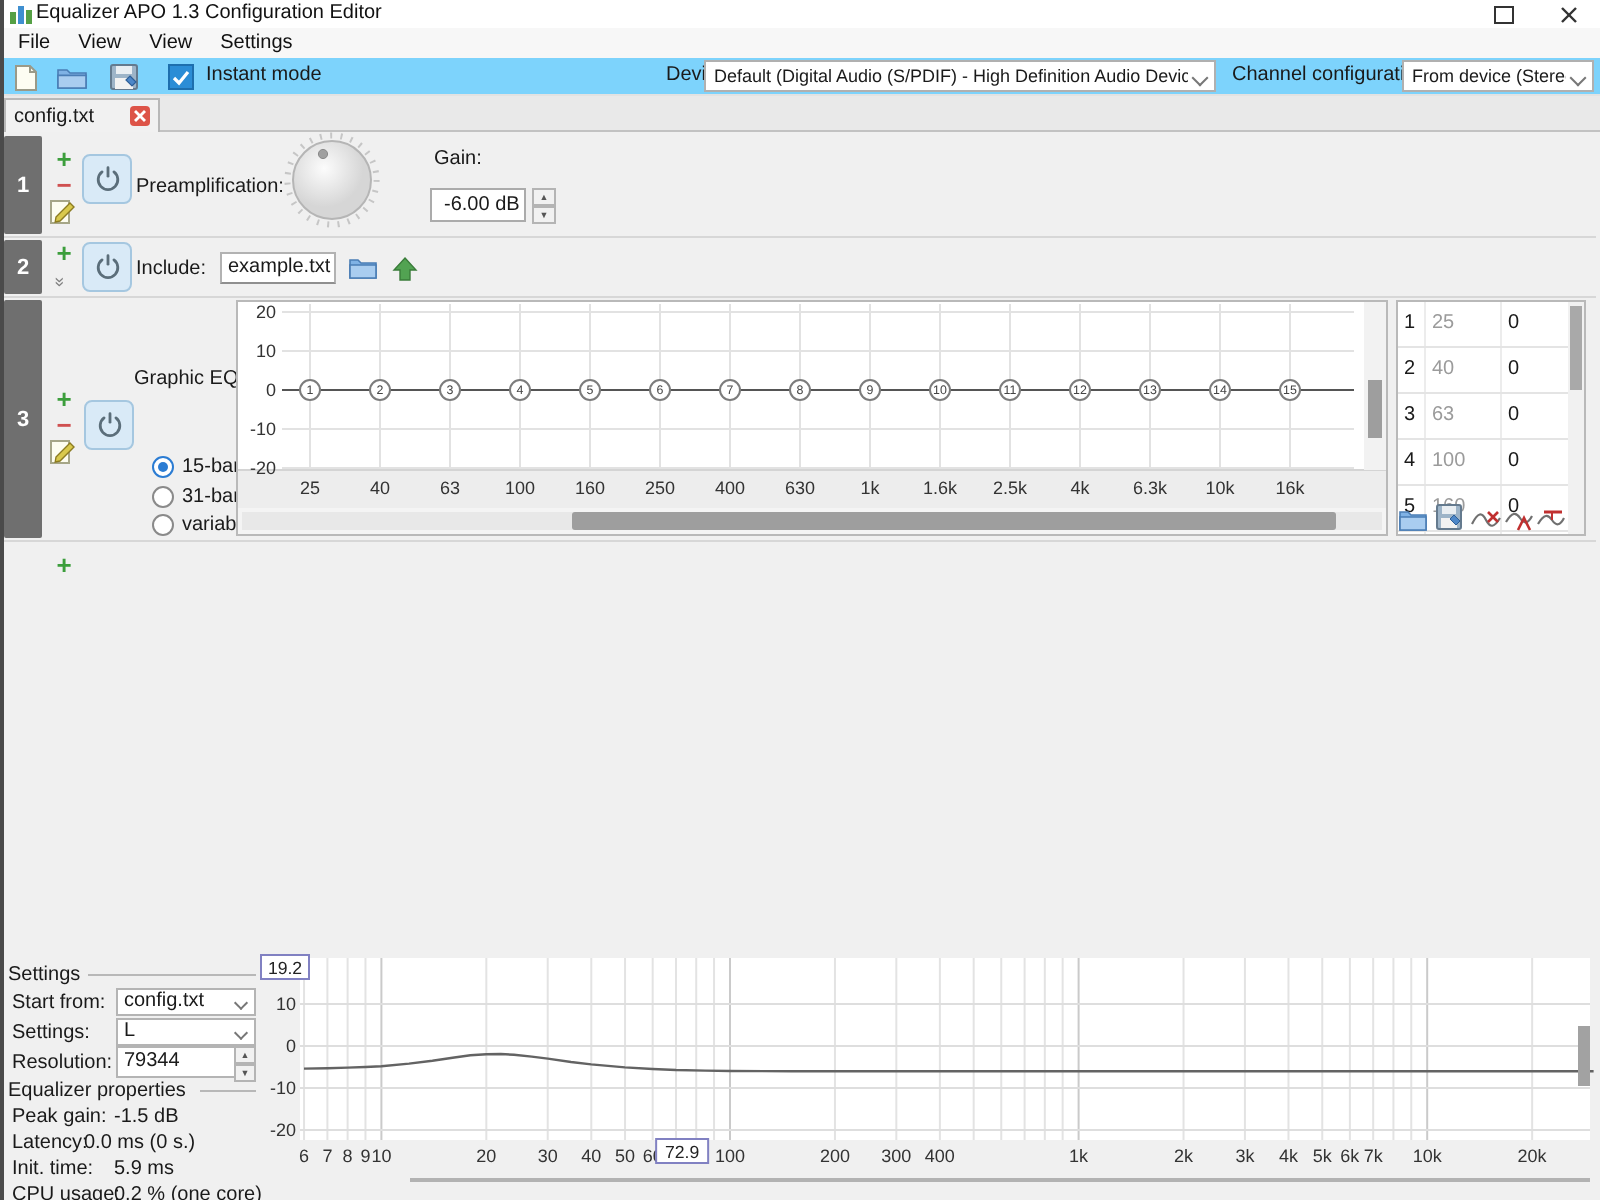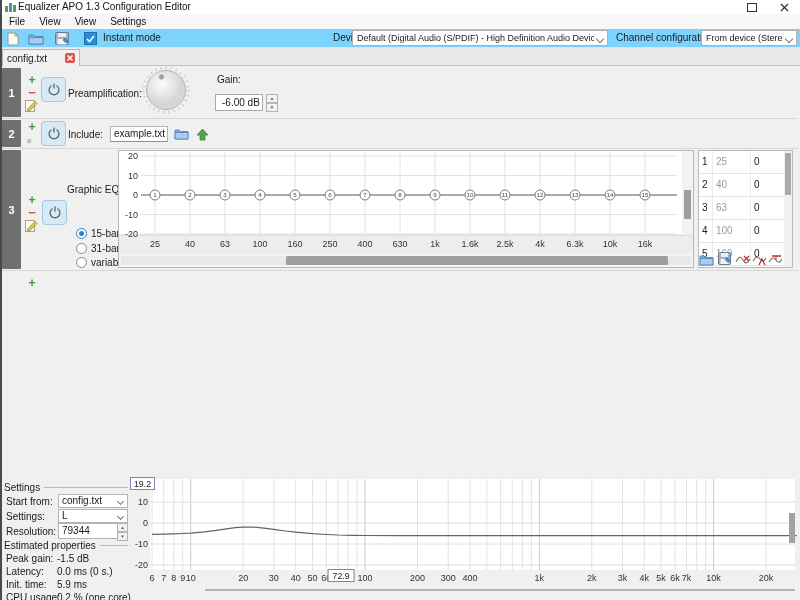--- a/index.html
+++ b/index.html
@@ -383,26 +383,26 @@
   <span class="alab" style="left:6px;top:496px">Start from:</span>
   <span class="acombo" style="top:494px"><span>config.txt</span><span class="chv"></span></span>
   <span class="alab" style="left:6px;top:511px">Settings:</span>
   <span class="acombo" style="top:509px"><span>L</span><span class="chv"></span></span>
   <span class="alab" style="left:6px;top:526px">Resolution:</span>
   <span class="acombo" style="top:523px;height:16px;line-height:14px"><span>79344</span></span>
   <span class="spinner" style="left:117px;top:523px;height:16px;width:11px">
       <span>▲</span>
       <span>▼</span>
     </span>
-  <span class="alab" style="left:4px;top:540px">Estimated properties</span>
+  <span class="alab" style="left:4px;top:540px">Equalizer properties</span>
   <span class="sline" style="left:100px;top:545px;width:28px"></span>
   <span class="alab" style="left:6px;top:553px">Peak gain:</span>
   <span class="alab" style="left:57px;top:553px">-1.5 dB</span>
   <span class="alab" style="left:6px;top:566px">Latency:</span>
-  <span class="alab" style="left:57px;top:566px">0.0 ms (0 s.)</span>
+  <span class="alab" style="left:42px;top:566px">0.0 ms (0 s.)</span>
   <span class="alab" style="left:6px;top:579px">Init. time:</span>
   <span class="alab" style="left:57px;top:579px">5.9 ms</span>
   <span class="alab" style="left:6px;top:592px">CPU usage:</span>
   <span class="alab" style="left:57px;top:592px">0.2 % (one core)</span>
 
   <div class="anplot" id="an-plot"><svg width="670" height="123">
         <rect x="20" y="2" width="645" height="91" fill="#fff"></rect>
         <line x1="22.031762941869083" y1="2" x2="22.031762941869083" y2="93" stroke="#e3e3e3"></line>
         <line x1="33.700588374484965" y1="2" x2="33.700588374484965" y2="93" stroke="#e3e3e3"></line>
         <line x1="43.80858473269576" y1="2" x2="43.80858473269576" y2="93" stroke="#e3e3e3"></line>

